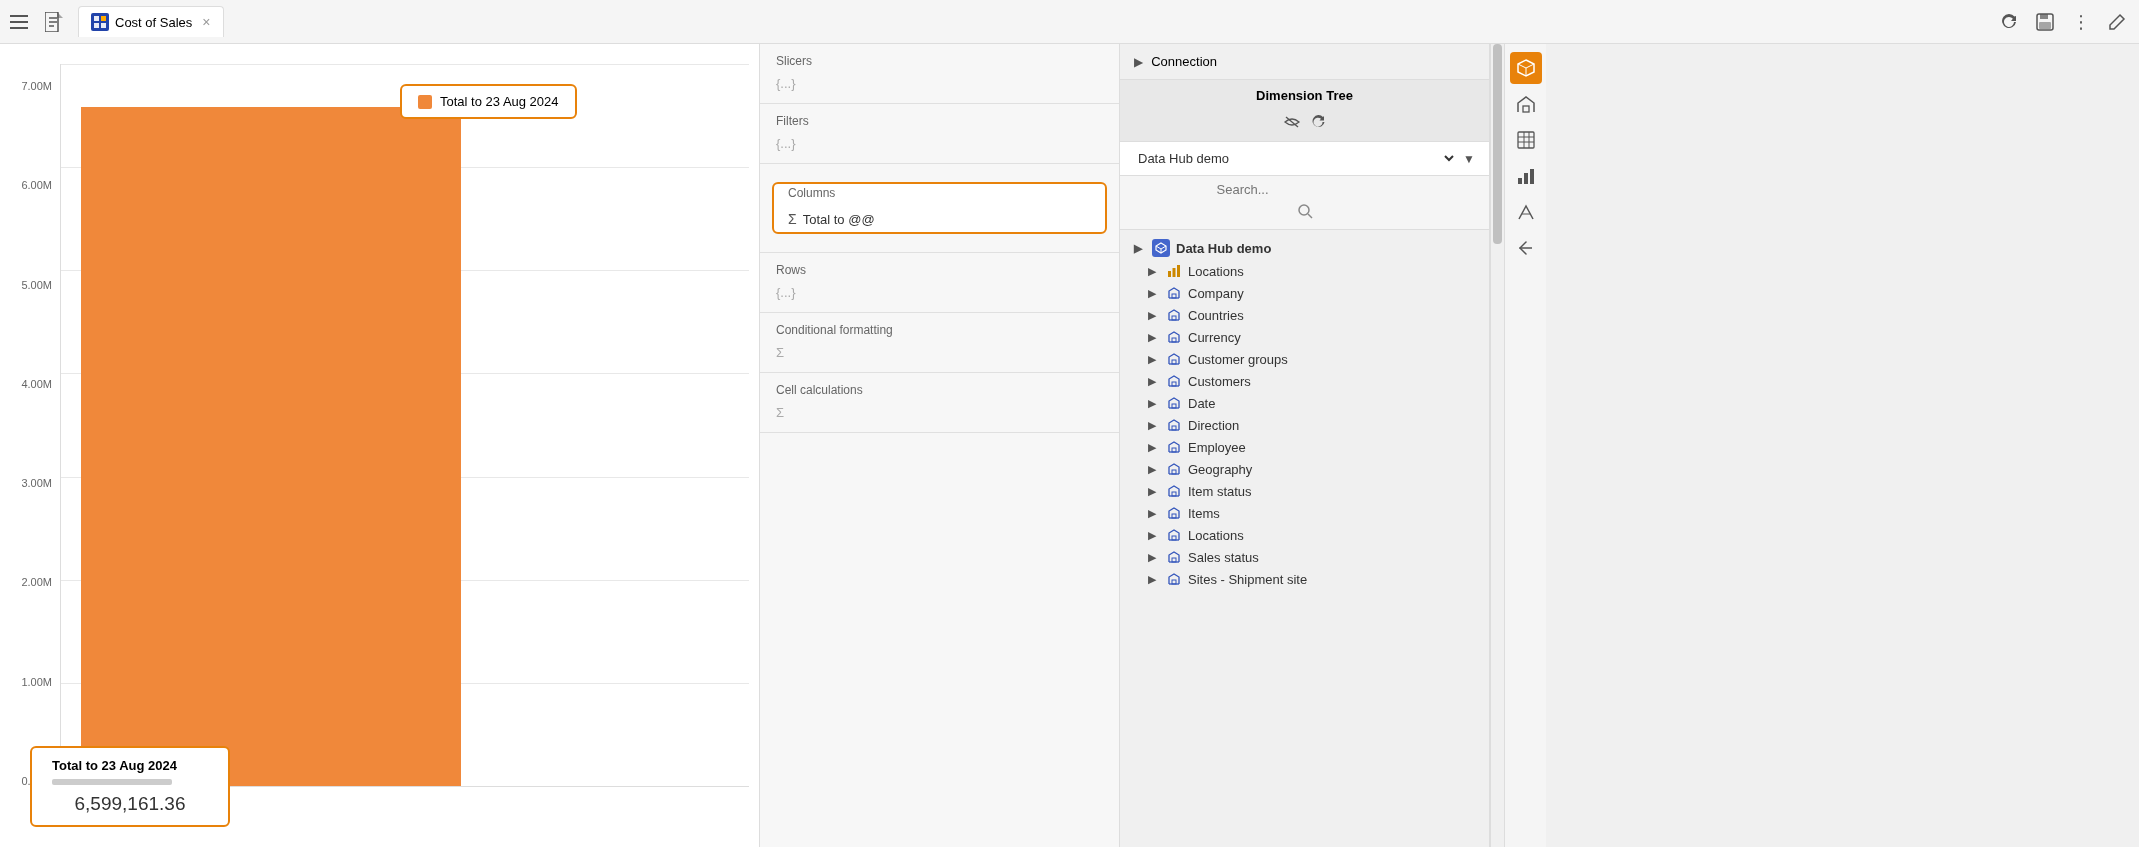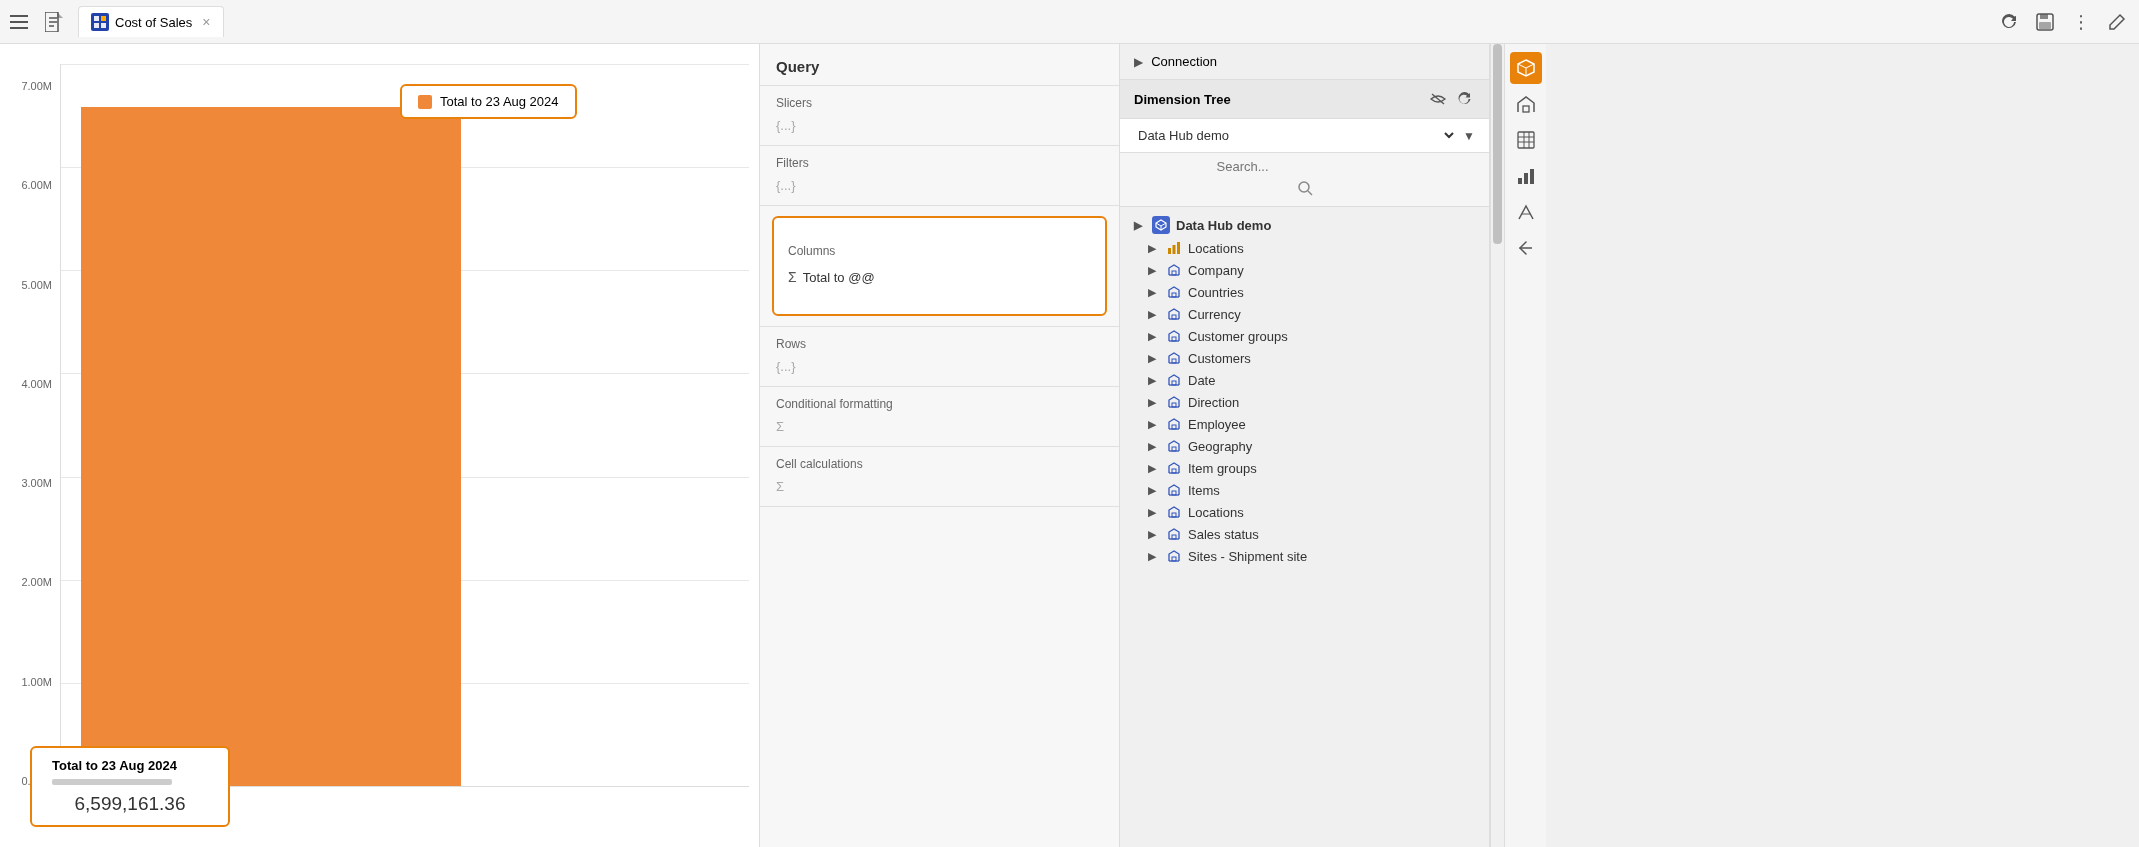--- a/index.html
+++ b/index.html
@@ -209,22 +209,22 @@
     .query-placeholder {
       color: #aaa;
       font-size: 13px;
       padding: 2px 0;
     }
 
     .query-columns-box {
       border: 2px solid #e8820a;
       border-radius: 6px;
       background: white;
-      padding: 26px 14px;
-      margin: 0 -4px;
+      padding: 2px 14px;
+      margin: 8px -4px;
     }
     .query-columns-box .query-section-label {
       margin-bottom: 8px;
     }
 
     .query-item {
       display: flex;
       align-items: center;
       gap: 6px;
       font-size: 13px;
@@ -255,20 +255,21 @@
     .connection-arrow { color: #555; font-size: 12px; }
     .connection-label { font-weight: 400; flex: 1; }
 
     .dim-tree-header {
       display: flex;
       align-items: center;
       padding: 8px 14px;
       border-bottom: 1px solid #ddd;
       background: #e8e8e8;
       gap: 8px;
+      flex-direction: column;
     }
     .dim-tree-label { font-size: 13px; font-weight: 600; flex: 1; }
     .dim-tree-icons { display: flex; gap: 4px; }
     .dim-icon-btn {
       width: 22px; height: 22px;
       display: flex; align-items: center; justify-content: center;
       cursor: pointer; color: #555; font-size: 14px;
       border-radius: 3px;
     }
 
@@ -480,21 +481,20 @@
 
       <div class="tooltip-box">
         <div class="tooltip-title">Total to 23 Aug 2024</div>
         <div class="tooltip-bar-mini"></div>
         <div class="tooltip-value">6,599,161.36</div>
       </div>
     </div>
   </div>
 
   <div class="query-panel">
-    <div class="query-header">Query</div>
 
     <div class="query-section">
       <div class="query-section-label">Slicers</div>
       <div class="query-placeholder">{...}</div>
     </div>
 
     <div class="query-section">
       <div class="query-section-label">Filters</div>
       <div class="query-placeholder">{...}</div>
     </div>
@@ -704,21 +704,21 @@
 
         <div class="tree-item">
           <span class="tree-expand">▶</span>
           <div class="tree-item-icon">
             <svg width="14" height="14" viewBox="0 0 14 14">
                 <path d="M2 12 L2 5 L7 2 L12 5 L12 12" fill="none" stroke="#3355bb" stroke-width="1.3"></path>
                 <line x1="2" y1="12" x2="12" y2="12" stroke="#3355bb" stroke-width="1.3"></line>
                 <rect x="5" y="8" width="4" height="4" fill="none" stroke="#3355bb" stroke-width="1"></rect>
               </svg>
           </div>
-          <span>Item groups</span>
+          <span>Item status</span>
         </div>
 
         <div class="tree-item">
           <span class="tree-expand">▶</span>
           <div class="tree-item-icon">
             <svg width="14" height="14" viewBox="0 0 14 14">
                 <path d="M2 12 L2 5 L7 2 L12 5 L12 12" fill="none" stroke="#3355bb" stroke-width="1.3"></path>
                 <line x1="2" y1="12" x2="12" y2="12" stroke="#3355bb" stroke-width="1.3"></line>
                 <rect x="5" y="8" width="4" height="4" fill="none" stroke="#3355bb" stroke-width="1"></rect>
               </svg>

